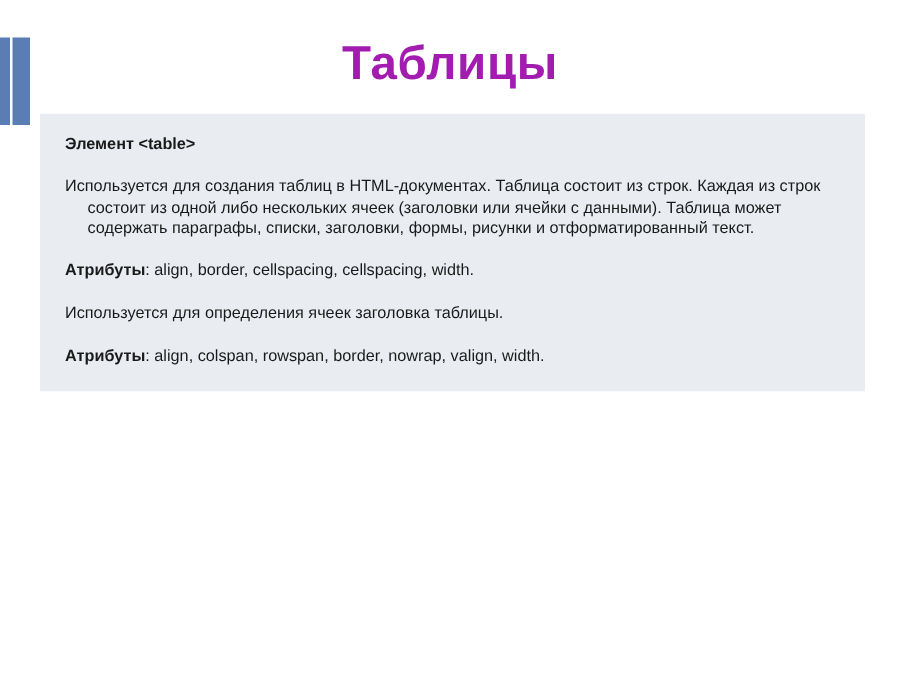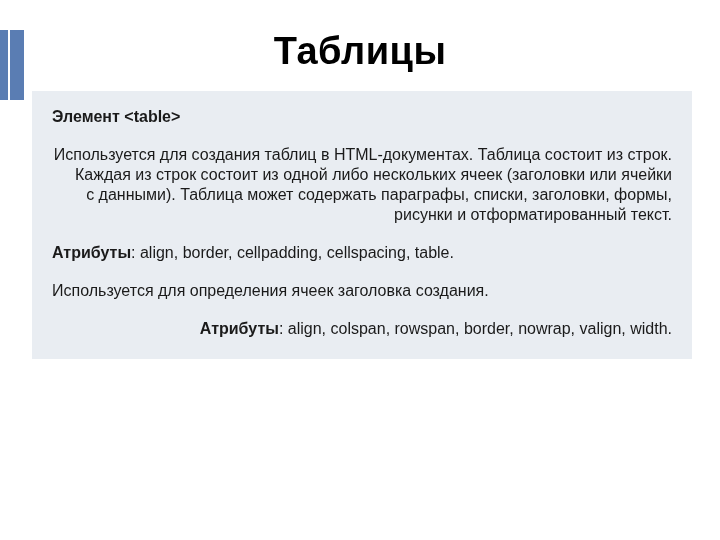--- a/index.html
+++ b/index.html
@@ -31,42 +31,41 @@
     background: #5a7db3;
     height: 100%;
   }
   .bar.b1 { width: 8px; }
   .bar.b2 { width: 14px; }
 
   .title {
     text-align: center;
     font-size: 38px;
     font-weight: bold;
-    color: #000000;
+    color: #a21caf;
     margin: 30px 0 18px 0;
     letter-spacing: 0.5px;
   }
 
   .content {
     background: #e9edf2;
     margin: 0 28px 0 32px;
     padding: 16px 20px 20px 20px;
     box-sizing: border-box;
-    font-size: 16px;
+    font-size: 13px;
     line-height: 1.25;
     color: #1a1a1a;
   }
 
   .para {
     margin: 0 0 18px 0;
   }
   .para.indent {
     padding-left: 18px;
     text-indent: -18px;
-    text-align: right;
   }
 
   .bold { font-weight: bold; }
 </style>
 </head>
 <body>
 
 <div class="slide">
 
   <div class="side-bars">
@@ -80,24 +79,24 @@
 
     <p class="para">
       <span class="bold">Элемент</span>
       <span> </span>
       <span class="bold">&lt;table&gt;</span>
     </p>
 
     <p class="para indent">Используется для создания таблиц в HTML-документах. Таблица состоит из строк. Каждая из строк состоит из одной либо нескольких ячеек (заголовки или ячейки с данными). Таблица может содержать параграфы, списки, заголовки, формы, рисунки и отформатированный текст.</p>
 
     <p class="para">
-      <span class="bold">Атрибуты</span><span>: align, border, cellpadding, cellspacing, table.</span>
+      <span class="bold">Атрибуты</span><span>: align, border, cellspacing, cellspacing, width.</span>
     </p>
 
 
-    <p class="para">Используется для определения ячеек заголовка создания.</p>
+    <p class="para">Используется для определения ячеек заголовка таблицы.</p>
 
     <p class="para indent" style="margin-bottom:0">
       <span class="bold">Атрибуты</span><span>: align, colspan, rowspan, border, nowrap, valign, width.</span>
     </p>
 
   </div>
 </div>
 
 </body></html>

